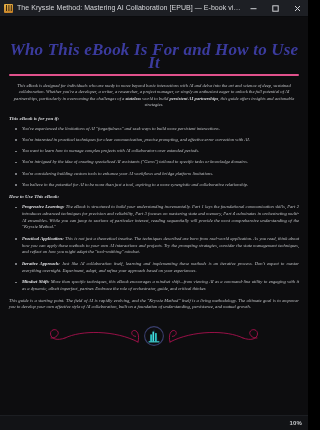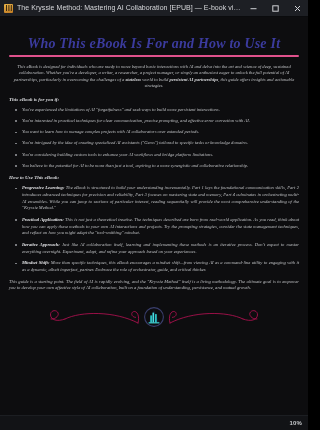--- a/index.html
+++ b/index.html
@@ -84,26 +84,26 @@
     background: #0d0d0f;
     overflow: hidden;
   }
   .page {
     padding: 6px 9px 0 9px;
     box-sizing: border-box;
     height: 100%;
   }
 
   h1.chapter-title {
-    margin: 14px 0 5px 0;
+    margin: 20px 0 5px 0;
     text-align: center;
     font-family: "Liberation Serif", serif;
     font-style: italic;
     font-weight: bold;
-    font-size: 14px;
+    font-size: 17px;
     line-height: 13px;
     color: #3b3b9e;
     letter-spacing: 0.2px;
   }
   .title-rule {
     height: 1.5px;
     background: #e0518c;
     margin: 0 0 7px 0;
     border-radius: 1px;
   }

